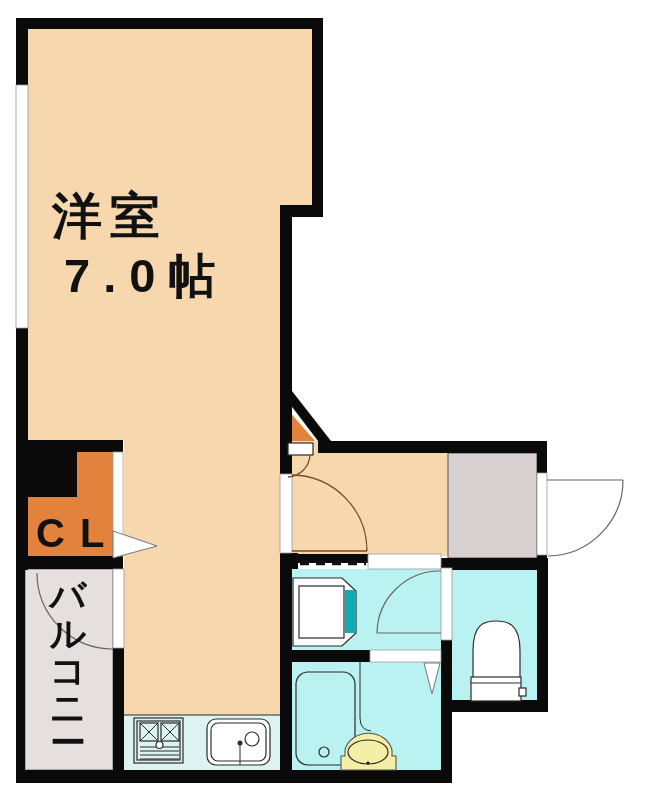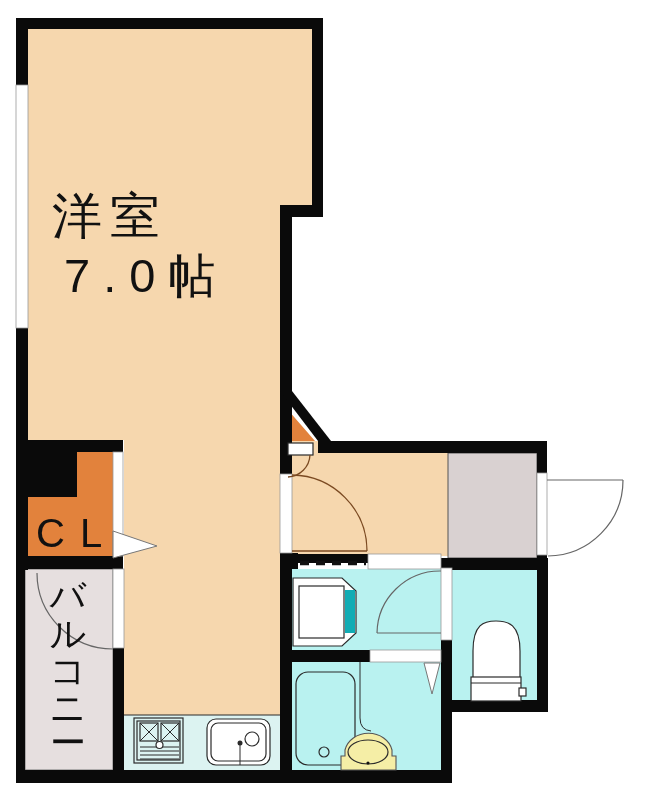--- a/index.html
+++ b/index.html
@@ -1,17 +1,17 @@
 <!DOCTYPE html>
 <html style="--wall: #0a0a0a; --peach: #f6d7ae; --orange: #e2823c; --cyan: #b9f2f0; --cyan_pale: #dcf3f1; --gray_genkan: #d9d1d1; --gray_balcony: #e6dfdf; --teal: #12acb4; --yellow: #f5eea6; --arc_brown: #7b4a22; --line_gray: #666666; --outline: #2b2b2b;"><head>
 <meta charset="utf-8">
 <style>
   html,body{margin:0;padding:0;background:#ffffff;}
   body{font-family:"Liberation Sans","DejaVu Sans",sans-serif;}
-  .stage{position:relative;width:647px;height:800px;background:#fff;overflow:hidden;}
+  .stage{position:relative;width:647px;height:800px;background:#fff;overflow:hidden;font-weight:bold;}
   svg{display:block;}
   
   .wall{fill:var(--wall,#0a0a0a);}
   .floor-main{fill:var(--peach,#f6d7ae);}
   .floor-hall{fill:var(--peach,#f6d7ae);}
   .floor-genkan{fill:var(--gray_genkan,#d9d1d1);stroke:#555;stroke-width:1;}
   .floor-balcony{fill:var(--gray_balcony,#e6dfdf);stroke:#777;stroke-width:1;}
   .floor-wet{fill:var(--cyan,#b9f2f0);}
   .floor-kitchen{fill:var(--cyan_pale,#dcf3f1);}
   .closet{fill:var(--orange,#e2823c);}

